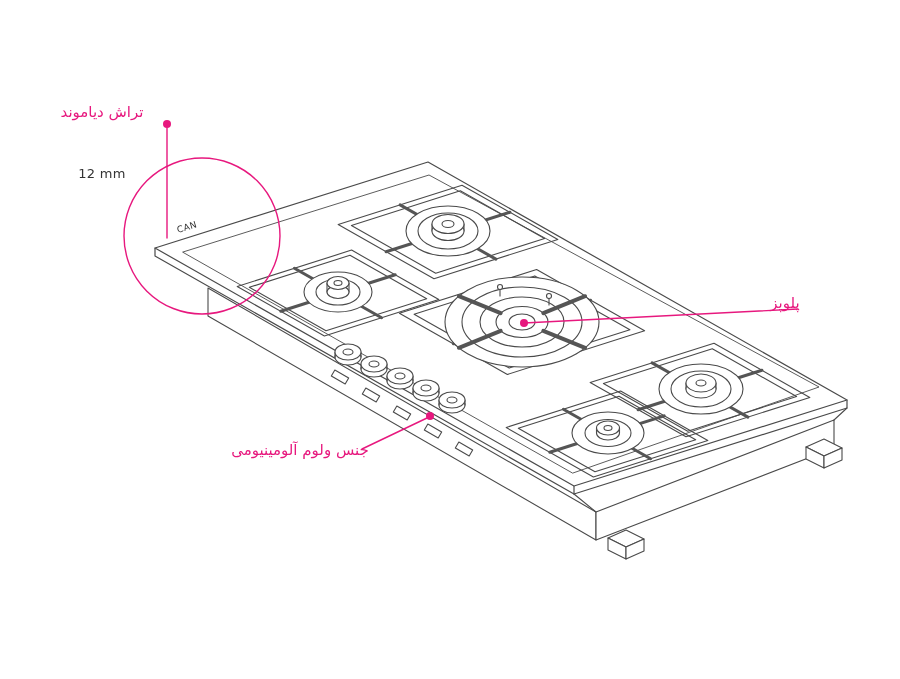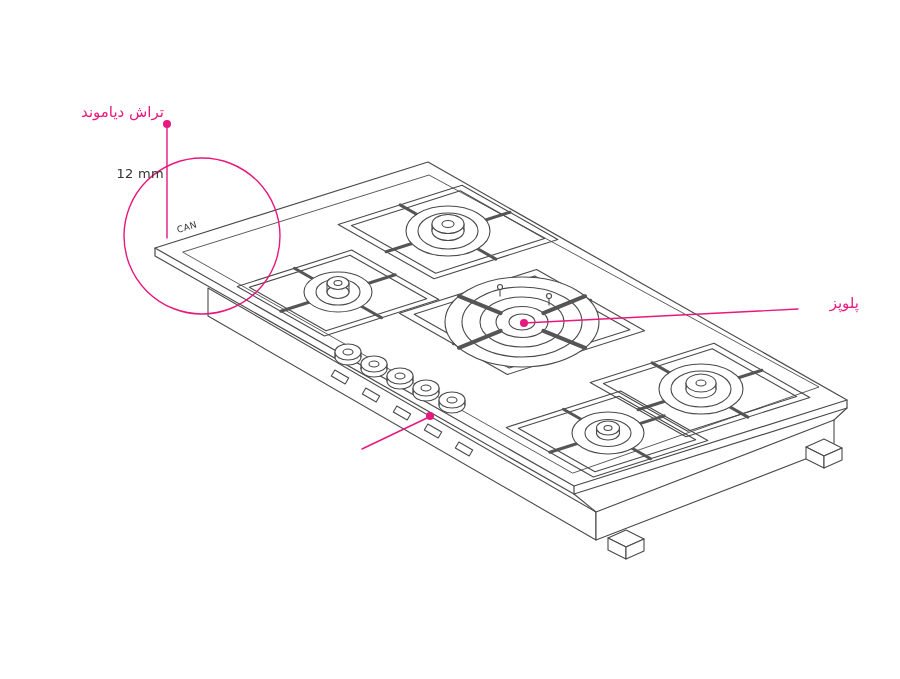--- a/index.html
+++ b/index.html
@@ -2,21 +2,21 @@
 <html><head>
 <meta charset="utf-8">
 <style>
   html,body{margin:0;padding:0;background:#fff;}
   .stage{
     position:relative;width:900px;height:679px;background:#ffffff;
     overflow:hidden;font-family:"DejaVu Sans",sans-serif;
   }
   .diagram-svg{position:absolute;left:0;top:0;}
   .label{
-    position:absolute;font-size:15px;color:#e7187e;text-align:right;
+    position:absolute;font-size:15px;color:#e7187e;text-align:center;
     line-height:1.3;font-family:"DejaVu Sans",sans-serif;
   }
   .label.sub{color:#333333;font-size:13px;direction:ltr;letter-spacing:.3px;margin-top:40px;}
 </style>
 </head>
 <body>
 
 <div class="stage">
 
   <svg class="diagram-svg" width="900" height="679" viewBox="0 0 900 679" fill="none" stroke-linecap="round" stroke-linejoin="round">
@@ -218,15 +218,16 @@
 
       <path d="M362,449 L427,418"></path>
       <circle cx="430" cy="416" r="4" fill="#e7187e" stroke="none"></circle>
     </g>
   </svg>
 
   <div class="label" dir="rtl" style="left:40px;top:103px;width:124px">تراش دیاموند</div>
 
   <div class="label sub" style="left:40px;top:126px;width:124px">12 mm</div>
 
-  <div class="label" dir="rtl" style="left:781px;top:294px;width:78px">پلوپز</div>
-
+  <div class="label" dir="rtl" style="left:746px;top:294px;width:78px">پلوپز</div>
+
+  <div class="label" dir="rtl" style="left:226px;top:441px;width:148px">جنس ولوم آلومینیومی</div>
 </div>
 
 </body></html>

